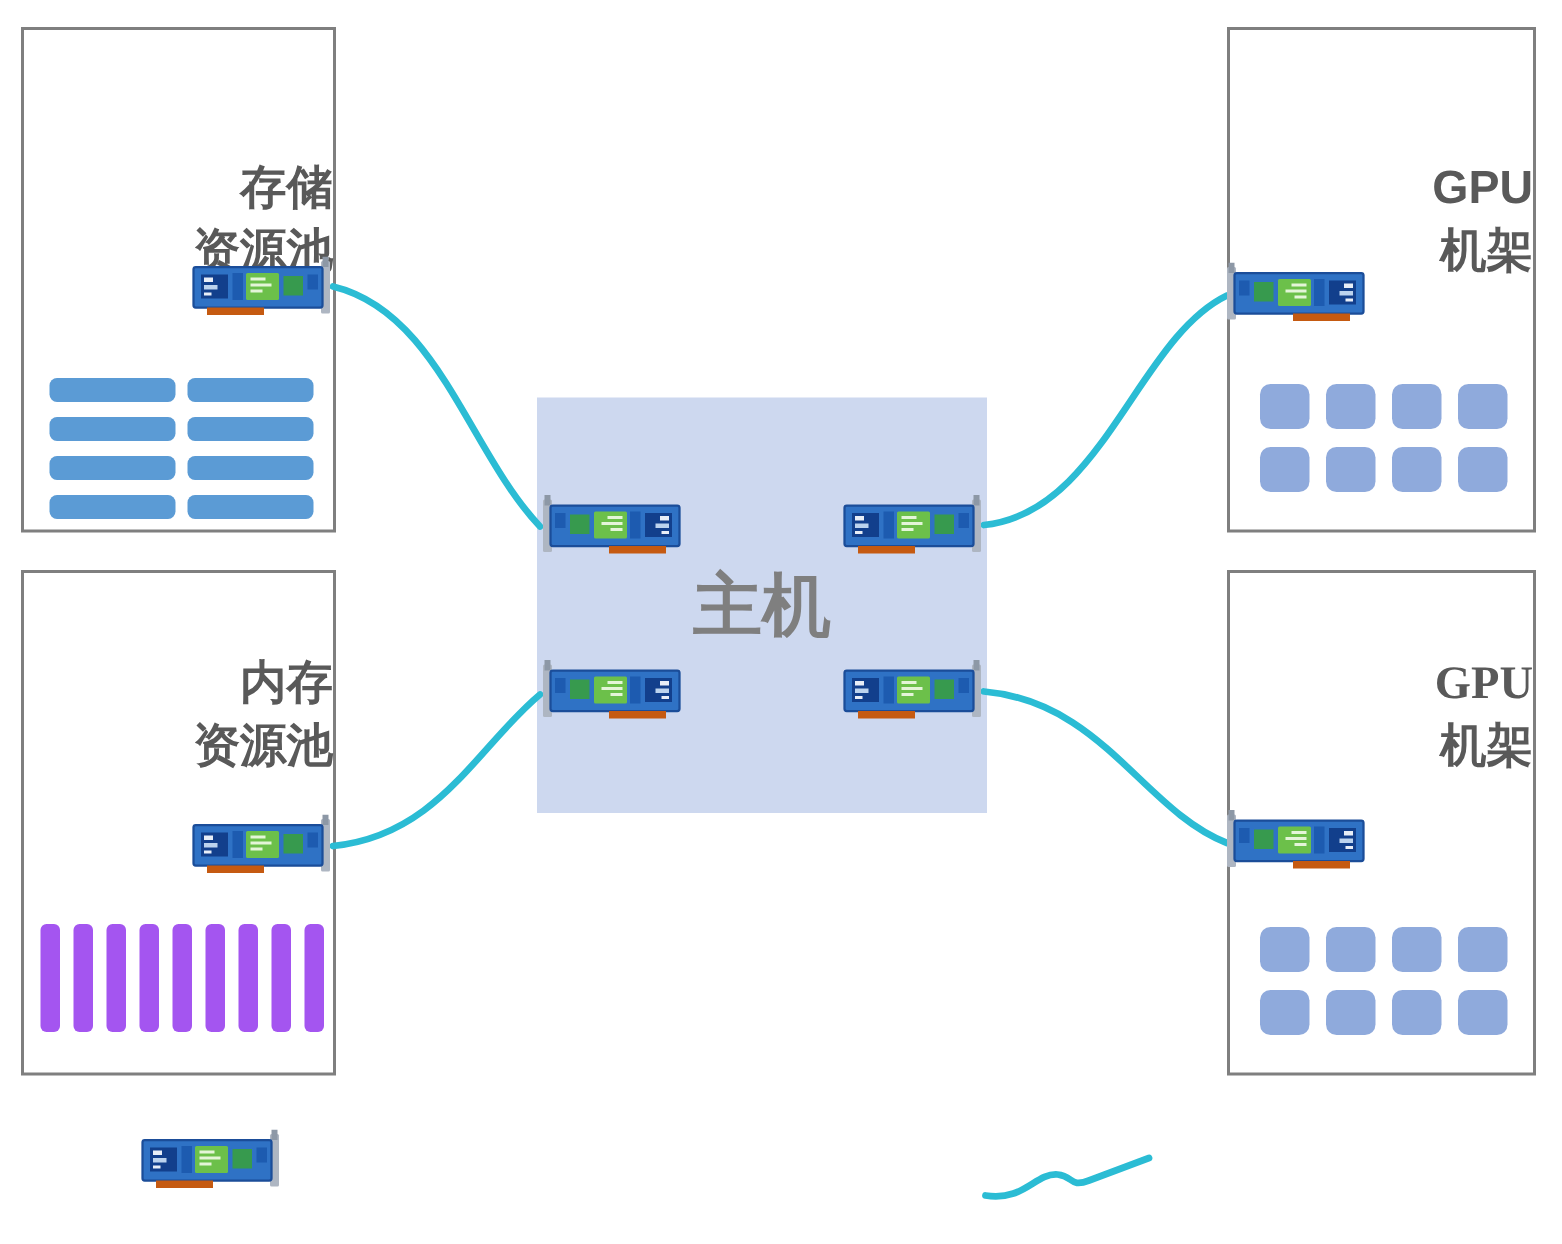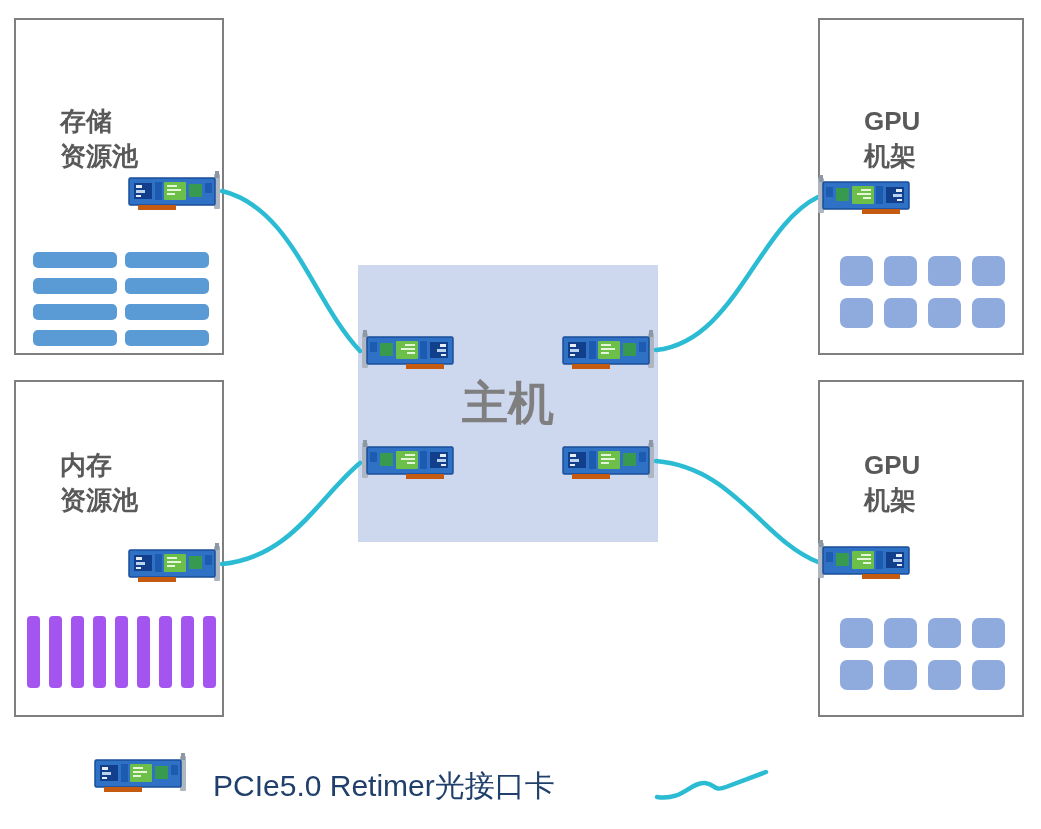--- a/index.html
+++ b/index.html
@@ -6,25 +6,25 @@
   html,body { background:#ffffff; font-family:"Liberation Sans","DejaVu Sans",sans-serif; }
   .canvas { position:relative; width:1041px; height:829px; background:#fff; overflow:hidden; }
 
   
   .pool-box { position:absolute; background:#fff; border:2px solid var(--border,#7f7f7f); z-index:1; }
   #storage-box   { left:14px;  top:18px;  width:210px; height:337px; }
   #memory-box    { left:14px;  top:380px; width:210px; height:337px; }
   #gpu-top-box   { left:818px; top:18px;  width:206px; height:337px; }
   #gpu-bottom-box{ left:818px; top:380px; width:206px; height:337px; }
 
-  .box-label { position:absolute; left:0; right:0; text-align:left;
-               font-weight:bold; font-size:26px; line-height:1.35;
+  .box-label { position:absolute; left:0; right:0; text-align:right;
+               font-weight:bold; font-size:31px; line-height:1.35;
                color:var(--label-text,#595959); white-space:pre-line;padding-left:44px; }
   .label-top    { top:84px; }
-  .label-bottom { top:66px; }
+  .label-bottom { top:52px;font-family:Liberation Serif, serif; }
 
   
   .host-box { position:absolute; left:358px; top:265px; width:300px; height:277px;
               background:var(--host-fill,#cdd8ef); z-index:1; }
   .host-label { position:absolute; inset:0; display:flex; align-items:center; justify-content:center;
                 font-size:46px; font-weight:bold; color:var(--host-text,#7f7f7f); }
 
   
   .wires { position:absolute; left:0; top:0; width:1041px; height:829px; z-index:2; pointer-events:none; }
   .fiber { fill:none; stroke:var(--fiber,#2bbcd4); stroke-width:4.5; stroke-linecap:round; }
@@ -183,15 +183,14 @@
   <svg class="card flip" id="host-card-bl">
       <use href="#retimer-card-symbol"></use>
     </svg>
   <svg class="card" id="host-card-br">
       <use href="#retimer-card-symbol"></use>
     </svg>
 
   <svg class="card" id="legend-card">
       <use href="#retimer-card-symbol"></use>
     </svg>
-  <div class="legend-text" id="legend-retimer-label">PCIe5.0 Retimer光接口卡</div>
 
 </div>
 
 </body></html>

